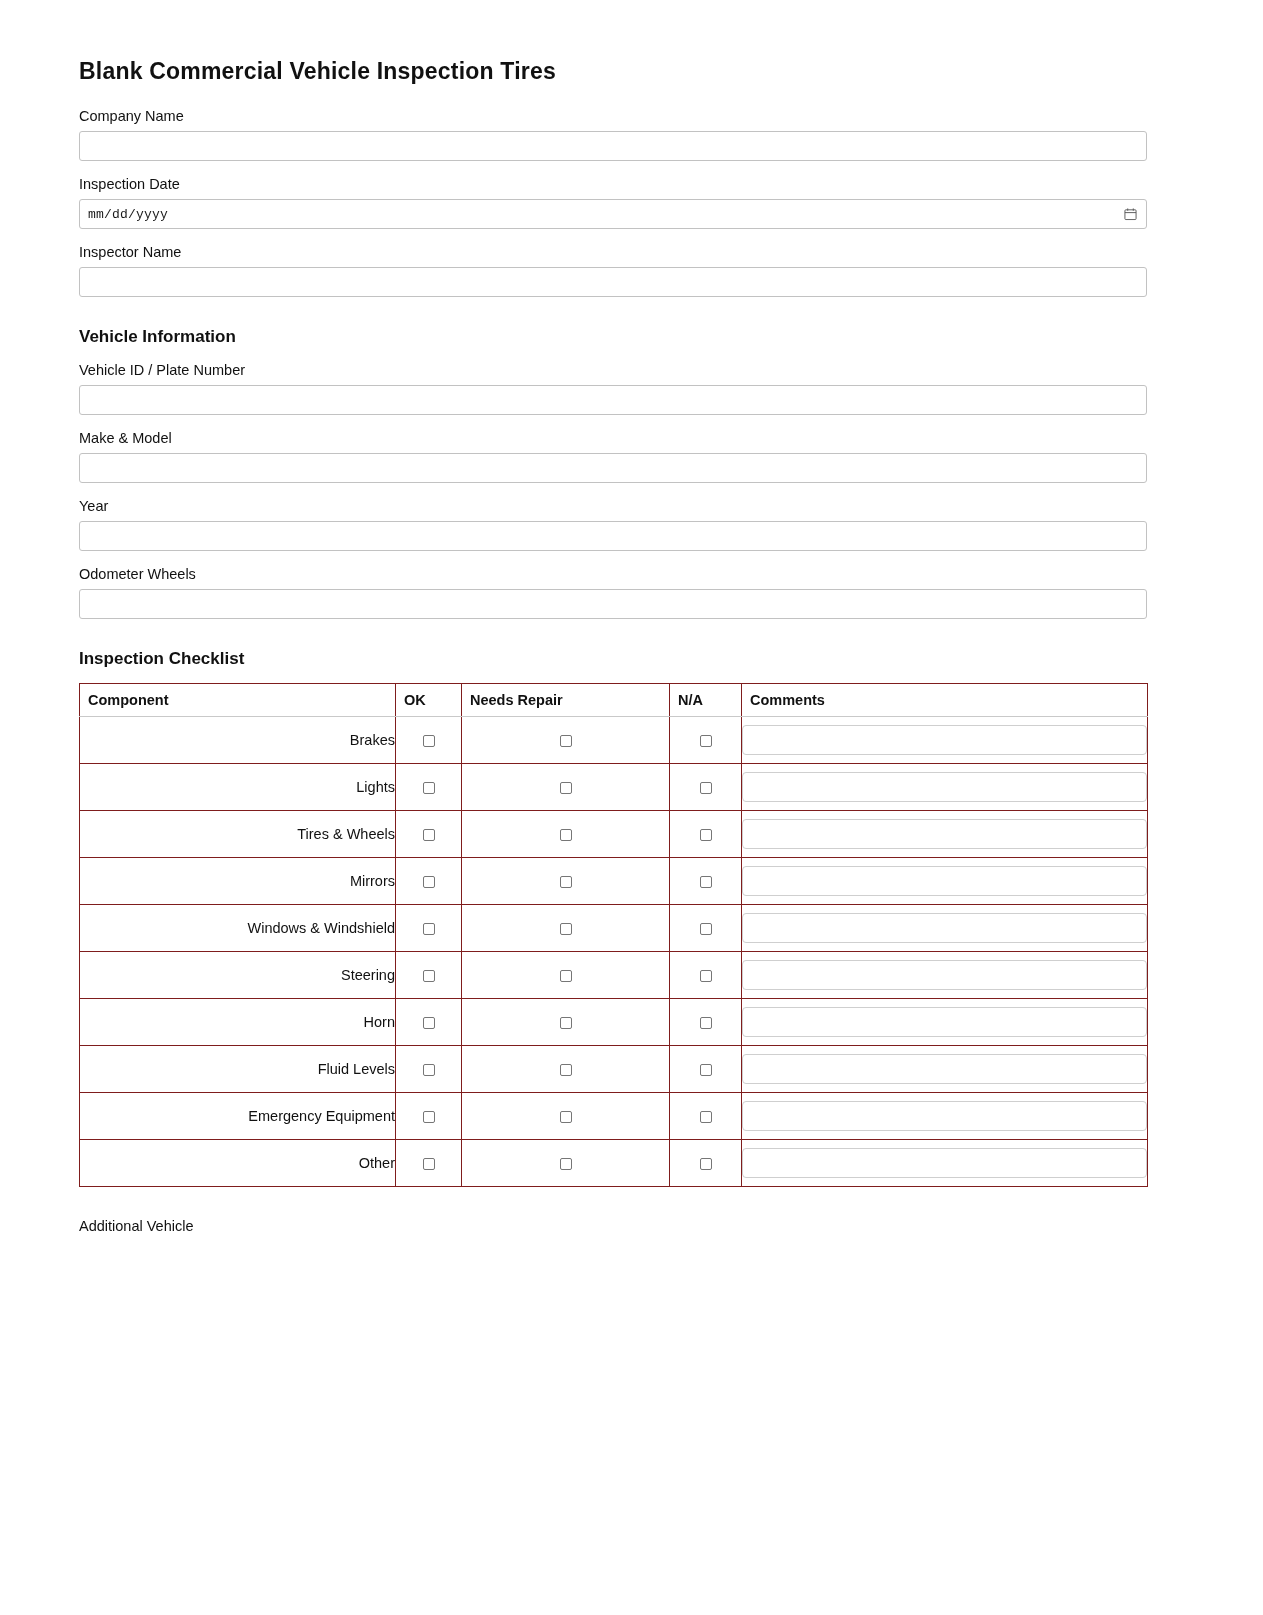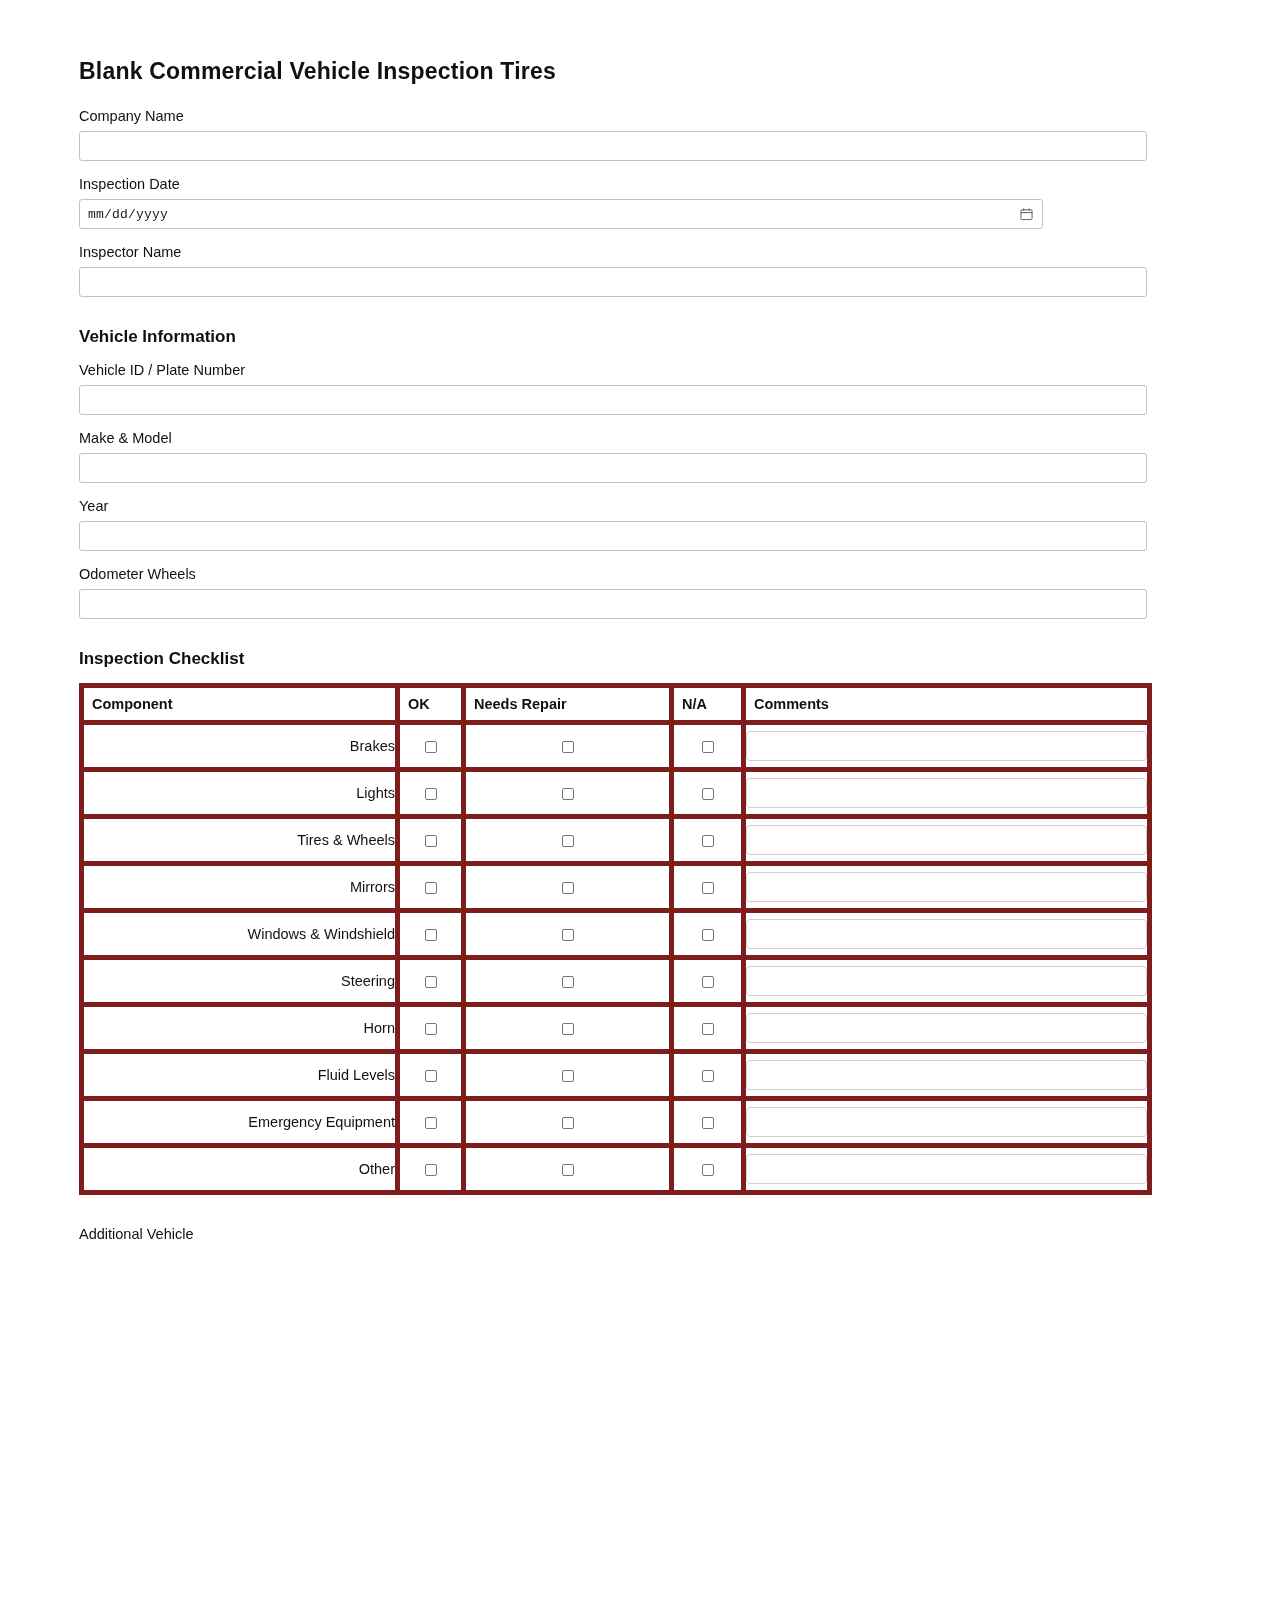--- a/index.html
+++ b/index.html
@@ -55,21 +55,21 @@
     font-size: 14px;
     color: #000000;
     background: #ffffff;
     border: 1px solid #c2c2c2;
     border-radius: 3px;
     outline: none;
   }
   .date-input {
     position: relative;
     box-sizing: border-box;
-    width: 964px;
+    width: 1068px;
     height: 30px;
     border: 1px solid #c2c2c2;
     border-radius: 3px;
     background: #ffffff;
     display: flex;
     align-items: center;
     padding: 0 8px;
   }
   .date-placeholder {
     font-family: "Liberation Mono", monospace;
@@ -91,21 +91,21 @@
   
   .checklist-table {
     width: 1068px;
     border-collapse: collapse;
     border: 1px solid #c9c9c9;
     table-layout: fixed;
     margin-top: 4px;
   }
   .checklist-table th,
   .checklist-table td {
-    border: 5px solid #7f1d1d;
+    border: 1px solid #7f1d1d;
     padding: 0;
     vertical-align: middle;
   }
   .checklist-table thead th {
     height: 32px;
     font-size: 14.5px;
     font-weight: bold;
     text-align: left;
     padding: 0 0 0 8px;
     color: #111111;

